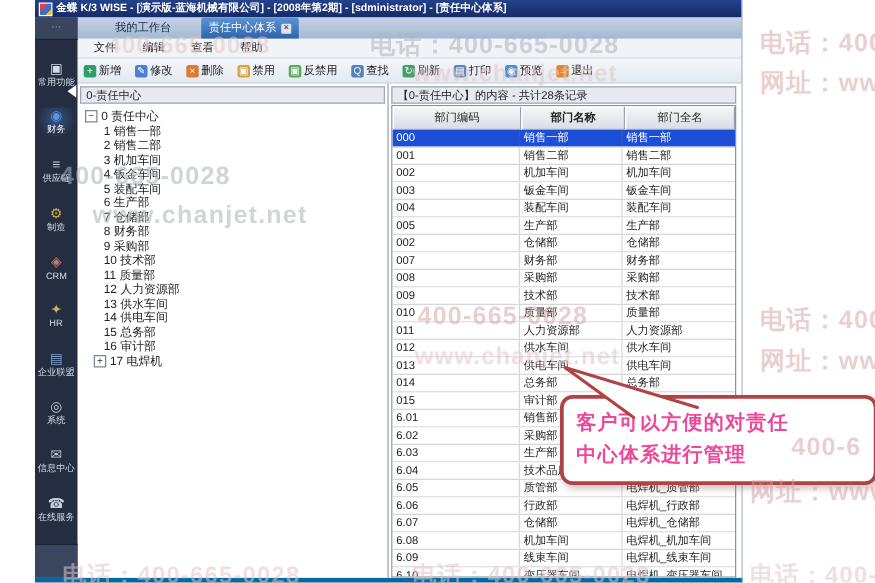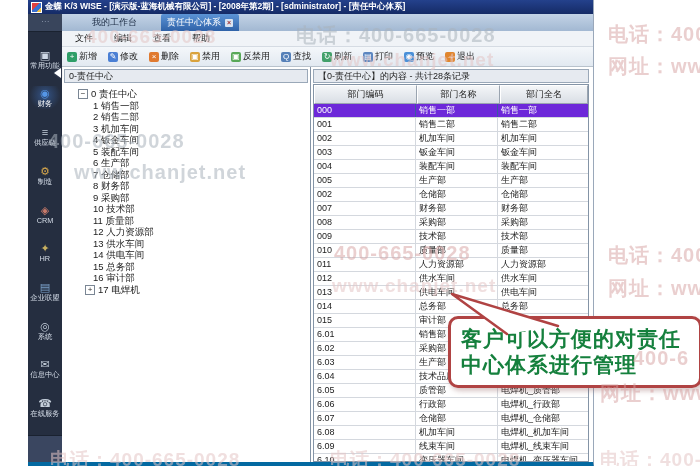--- a/index.html
+++ b/index.html
@@ -45,53 +45,53 @@
            display:flex;align-items:center;gap:11px;padding-left:5px;}
   .tbtn{display:flex;align-items:center;gap:2px;font-size:9px;color:#222;cursor:pointer;white-space:nowrap;}
   .tbtn .ti{display:inline-block;width:10px;height:10px;border-radius:2px;color:#fff;font-size:8px;
             line-height:10px;text-align:center;flex:0 0 auto;}
 
   
   .content{flex:1;display:flex;min-height:0;background:#fff;}
   .treepanel{width:248px;flex:0 0 auto;border-right:1px solid #8494a6;display:flex;flex-direction:column;background:#fff;}
   .tree-header{margin:2px 2px 1px 2px;height:12px;background:#e6eaf0;border:1px solid #9aa8b8;
                font-size:9px;color:#222;line-height:12px;padding-left:4px;}
-  .tree-body{flex:1;padding:4px 0 0 16px;overflow:hidden;}
+  .tree-body{flex:1;padding:4px 0 0 6px;overflow:hidden;}
   .trow{font-size:9.5px;color:#222;line-height:11.5px;white-space:nowrap;cursor:pointer;}
   .trow .tbox{display:inline-block;width:8px;height:8px;border:1px solid #7a8694;background:#fff;color:#333;
               font-size:8px;line-height:7px;text-align:center;vertical-align:middle;margin-right:3px;}
   .trow.child{padding-left:15px;}
 
   .tablepanel{flex:1;display:flex;flex-direction:column;min-width:0;background:#fff;}
   .infobar{margin:2px 4px 1px 2px;height:12px;background:#e6eaf0;border:1px solid #9aa8b8;
            font-size:9px;color:#222;line-height:12px;padding-left:4px;white-space:nowrap;overflow:hidden;}
   .grid{margin:0 4px 0 2px;border:1px solid #8494a6;flex:1;display:flex;flex-direction:column;overflow:hidden;}
   .ghead{display:flex;height:19px;flex:0 0 auto;}
   .gh{background:linear-gradient(#f4f6f8,#d9dee5);border-right:1px solid #9aa4b0;border-bottom:1px solid #9aa4b0;
       border-top:1px solid #fff;border-left:1px solid #fff;font-size:9px;color:#222;display:flex;
       align-items:center;justify-content:center;}
   .gh:nth-child(1){width:101px;flex:0 0 auto;}
-  .gh:nth-child(2){width:81px;flex:0 0 auto;}
+  .gh:nth-child(2){width:81px;flex:0 0 auto;font-weight:bold;}
   .gh:nth-child(3){flex:1;text-align:right;}
   .gbody{flex:1;display:flex;flex-direction:column;}
   .grow{display:flex;height:13px;flex:0 0 auto;border-bottom:1px solid #d4d8de;cursor:pointer;background:#fff;}
   .gc{font-size:9px;color:#222;line-height:12px;padding-left:3px;white-space:nowrap;overflow:hidden;
       border-right:1px solid #d4d8de;}
   .gc:nth-child(1){width:98px;flex:0 0 auto;}
   .gc:nth-child(2){width:78px;flex:0 0 auto;}
   .gc:nth-child(3){flex:1;border-right:none;}
-  .grow.sel{background:#6d28d9;}
+  .grow.sel{background:#1d4ed8;}
   .grow.sel .gc{color:#fff;border-right-color:#3a5aa0;}
 
   
   .callout{position:absolute;left:448px;top:316px;width:238px;height:66px;background:#fff;
            border:3px solid #b04343;border-radius:10px;z-index:10;
            box-shadow:2px 3px 5px rgba(140,90,90,.35);display:flex;flex-direction:column;
            justify-content:center;padding-left:10px;}
-  .callout div{font-size:21px;font-weight:bold;color:#15803d;line-height:26px;letter-spacing:1px;}
+  .callout div{font-size:16px;font-weight:bold;color:#ec4899;line-height:26px;letter-spacing:1px;}
   .tailsvg{position:absolute;left:0;top:0;width:700px;height:466px;z-index:11;pointer-events:none;}
 
   
   .wm{position:absolute;font-size:20px;letter-spacing:1px;white-space:nowrap;z-index:20;pointer-events:none;font-weight:bold;}
   .wm.pink{color:rgba(214,160,160,.50);}
   .wm.gray{color:rgba(170,178,188,.55);}
   .wm.light{color:rgba(228,196,196,.55);font-size:19px;}
 </style>
 </head>
 <body>

